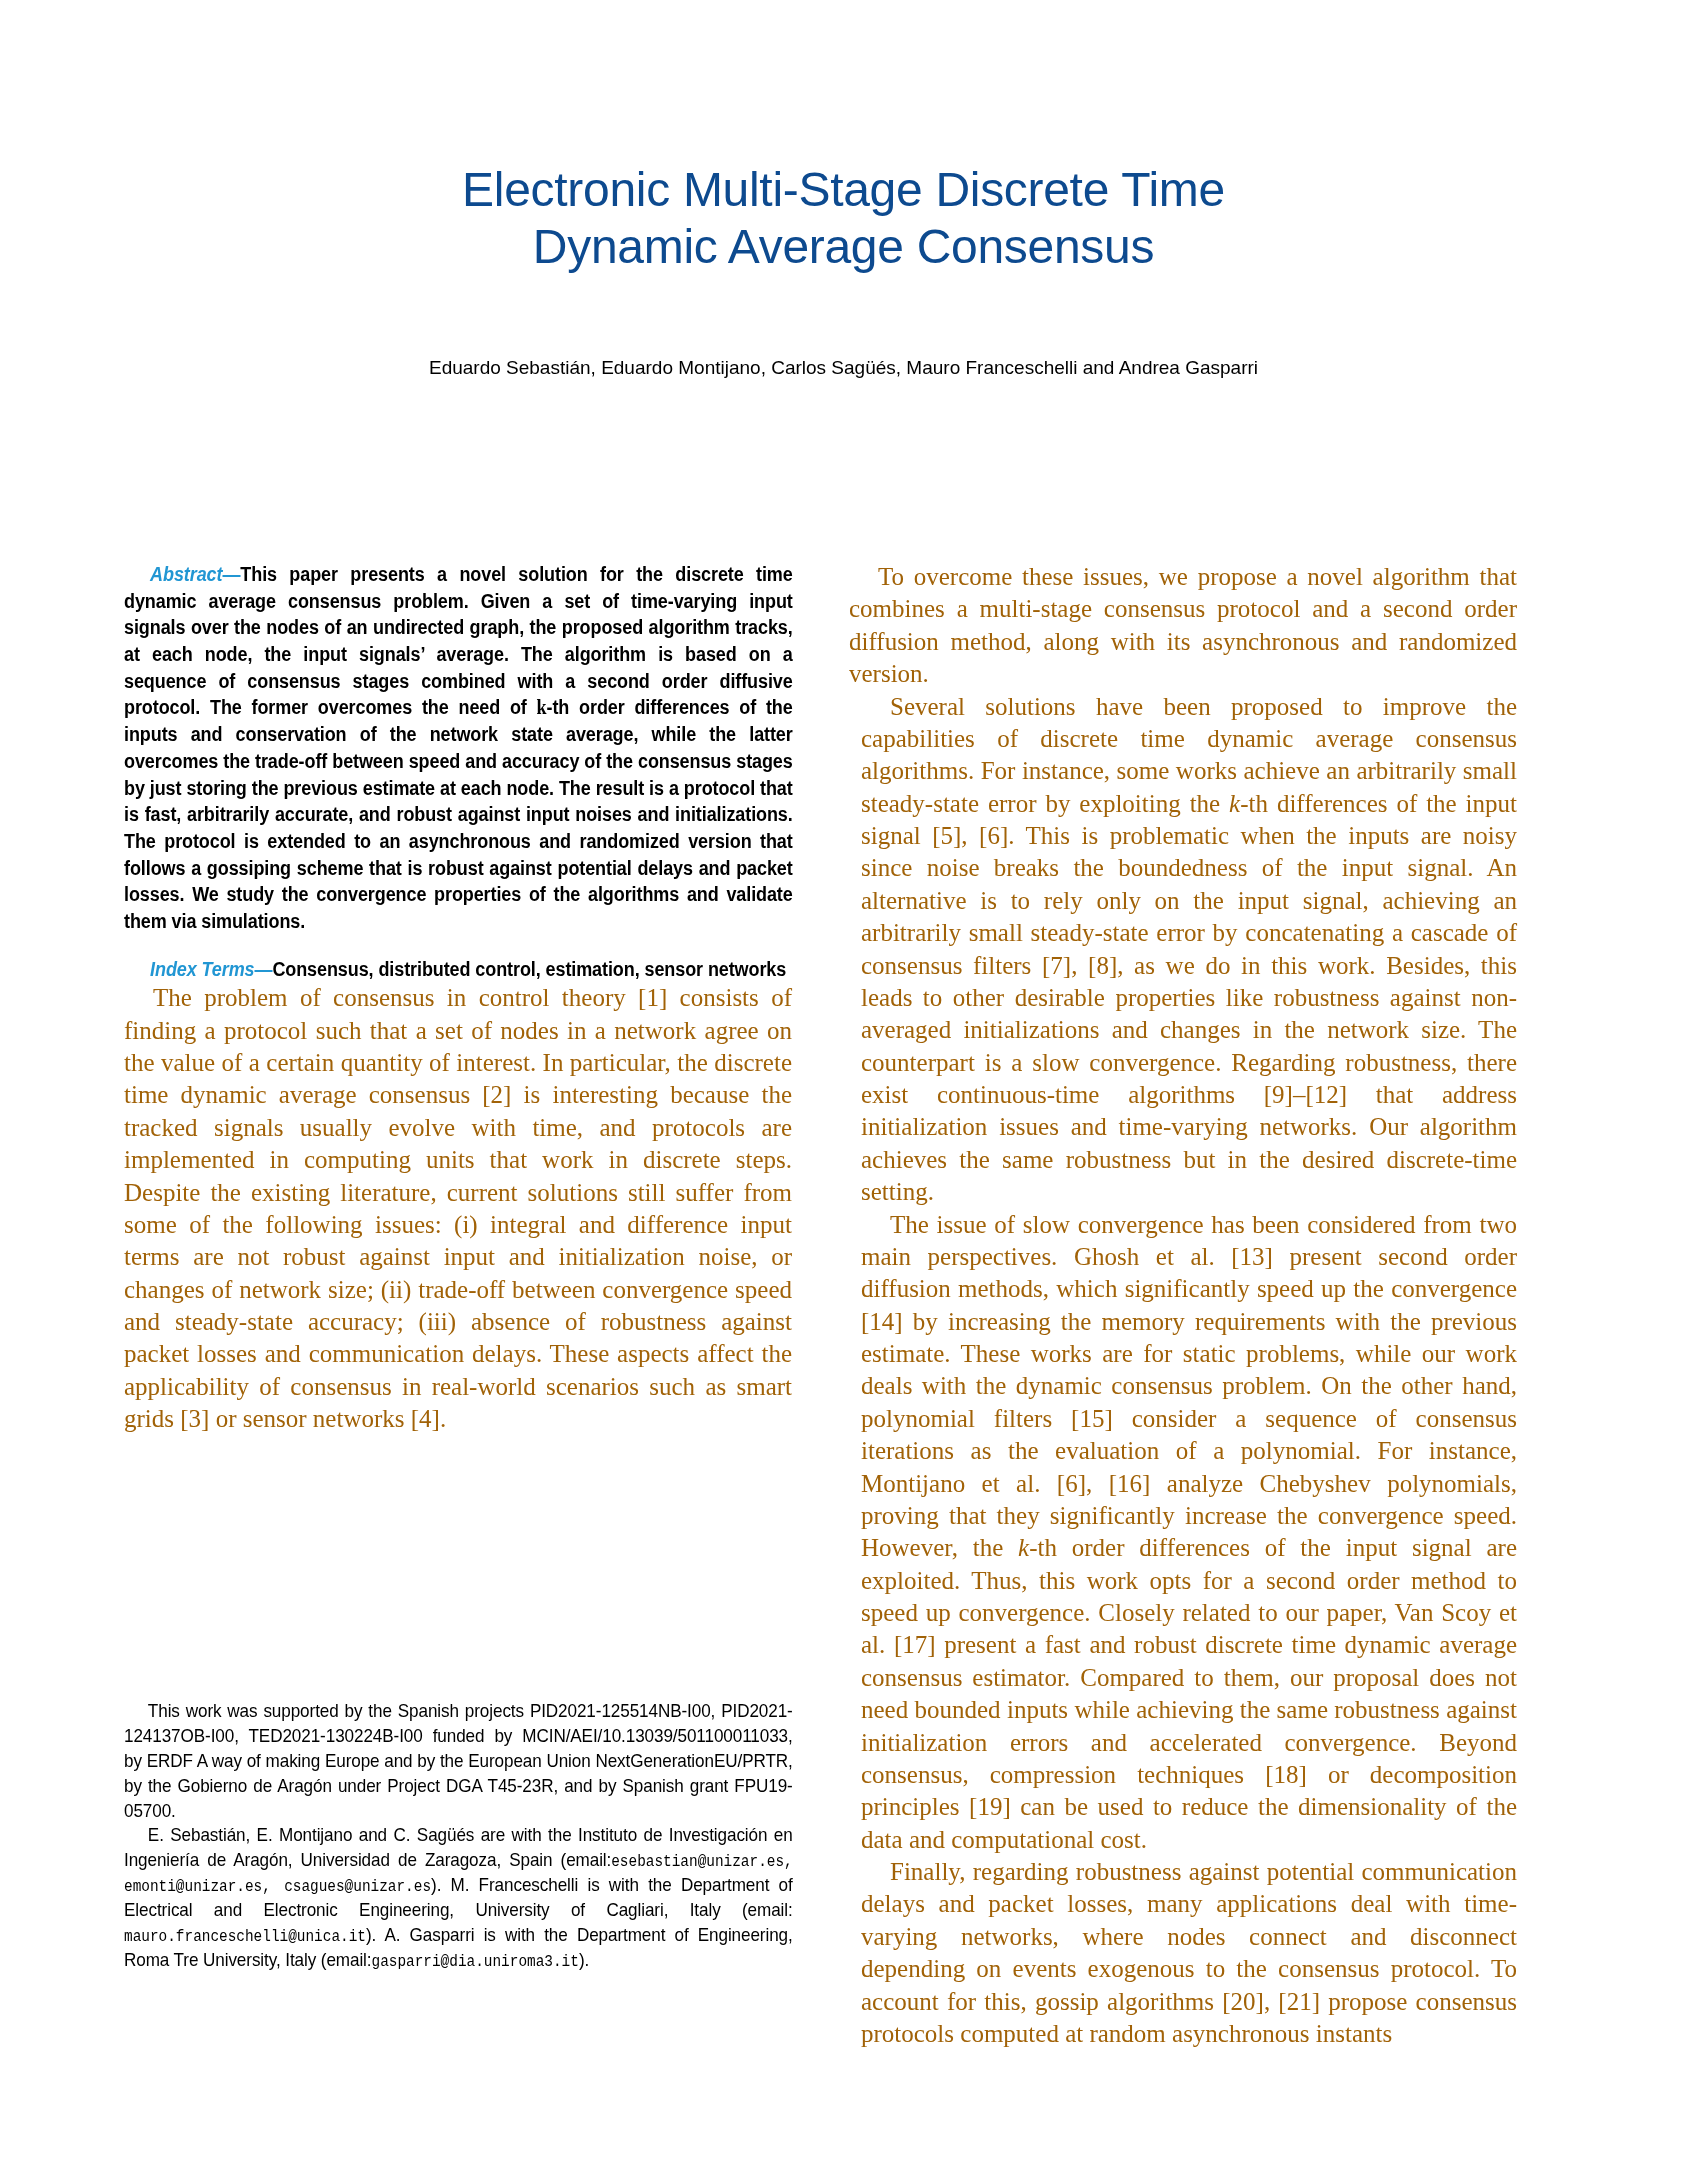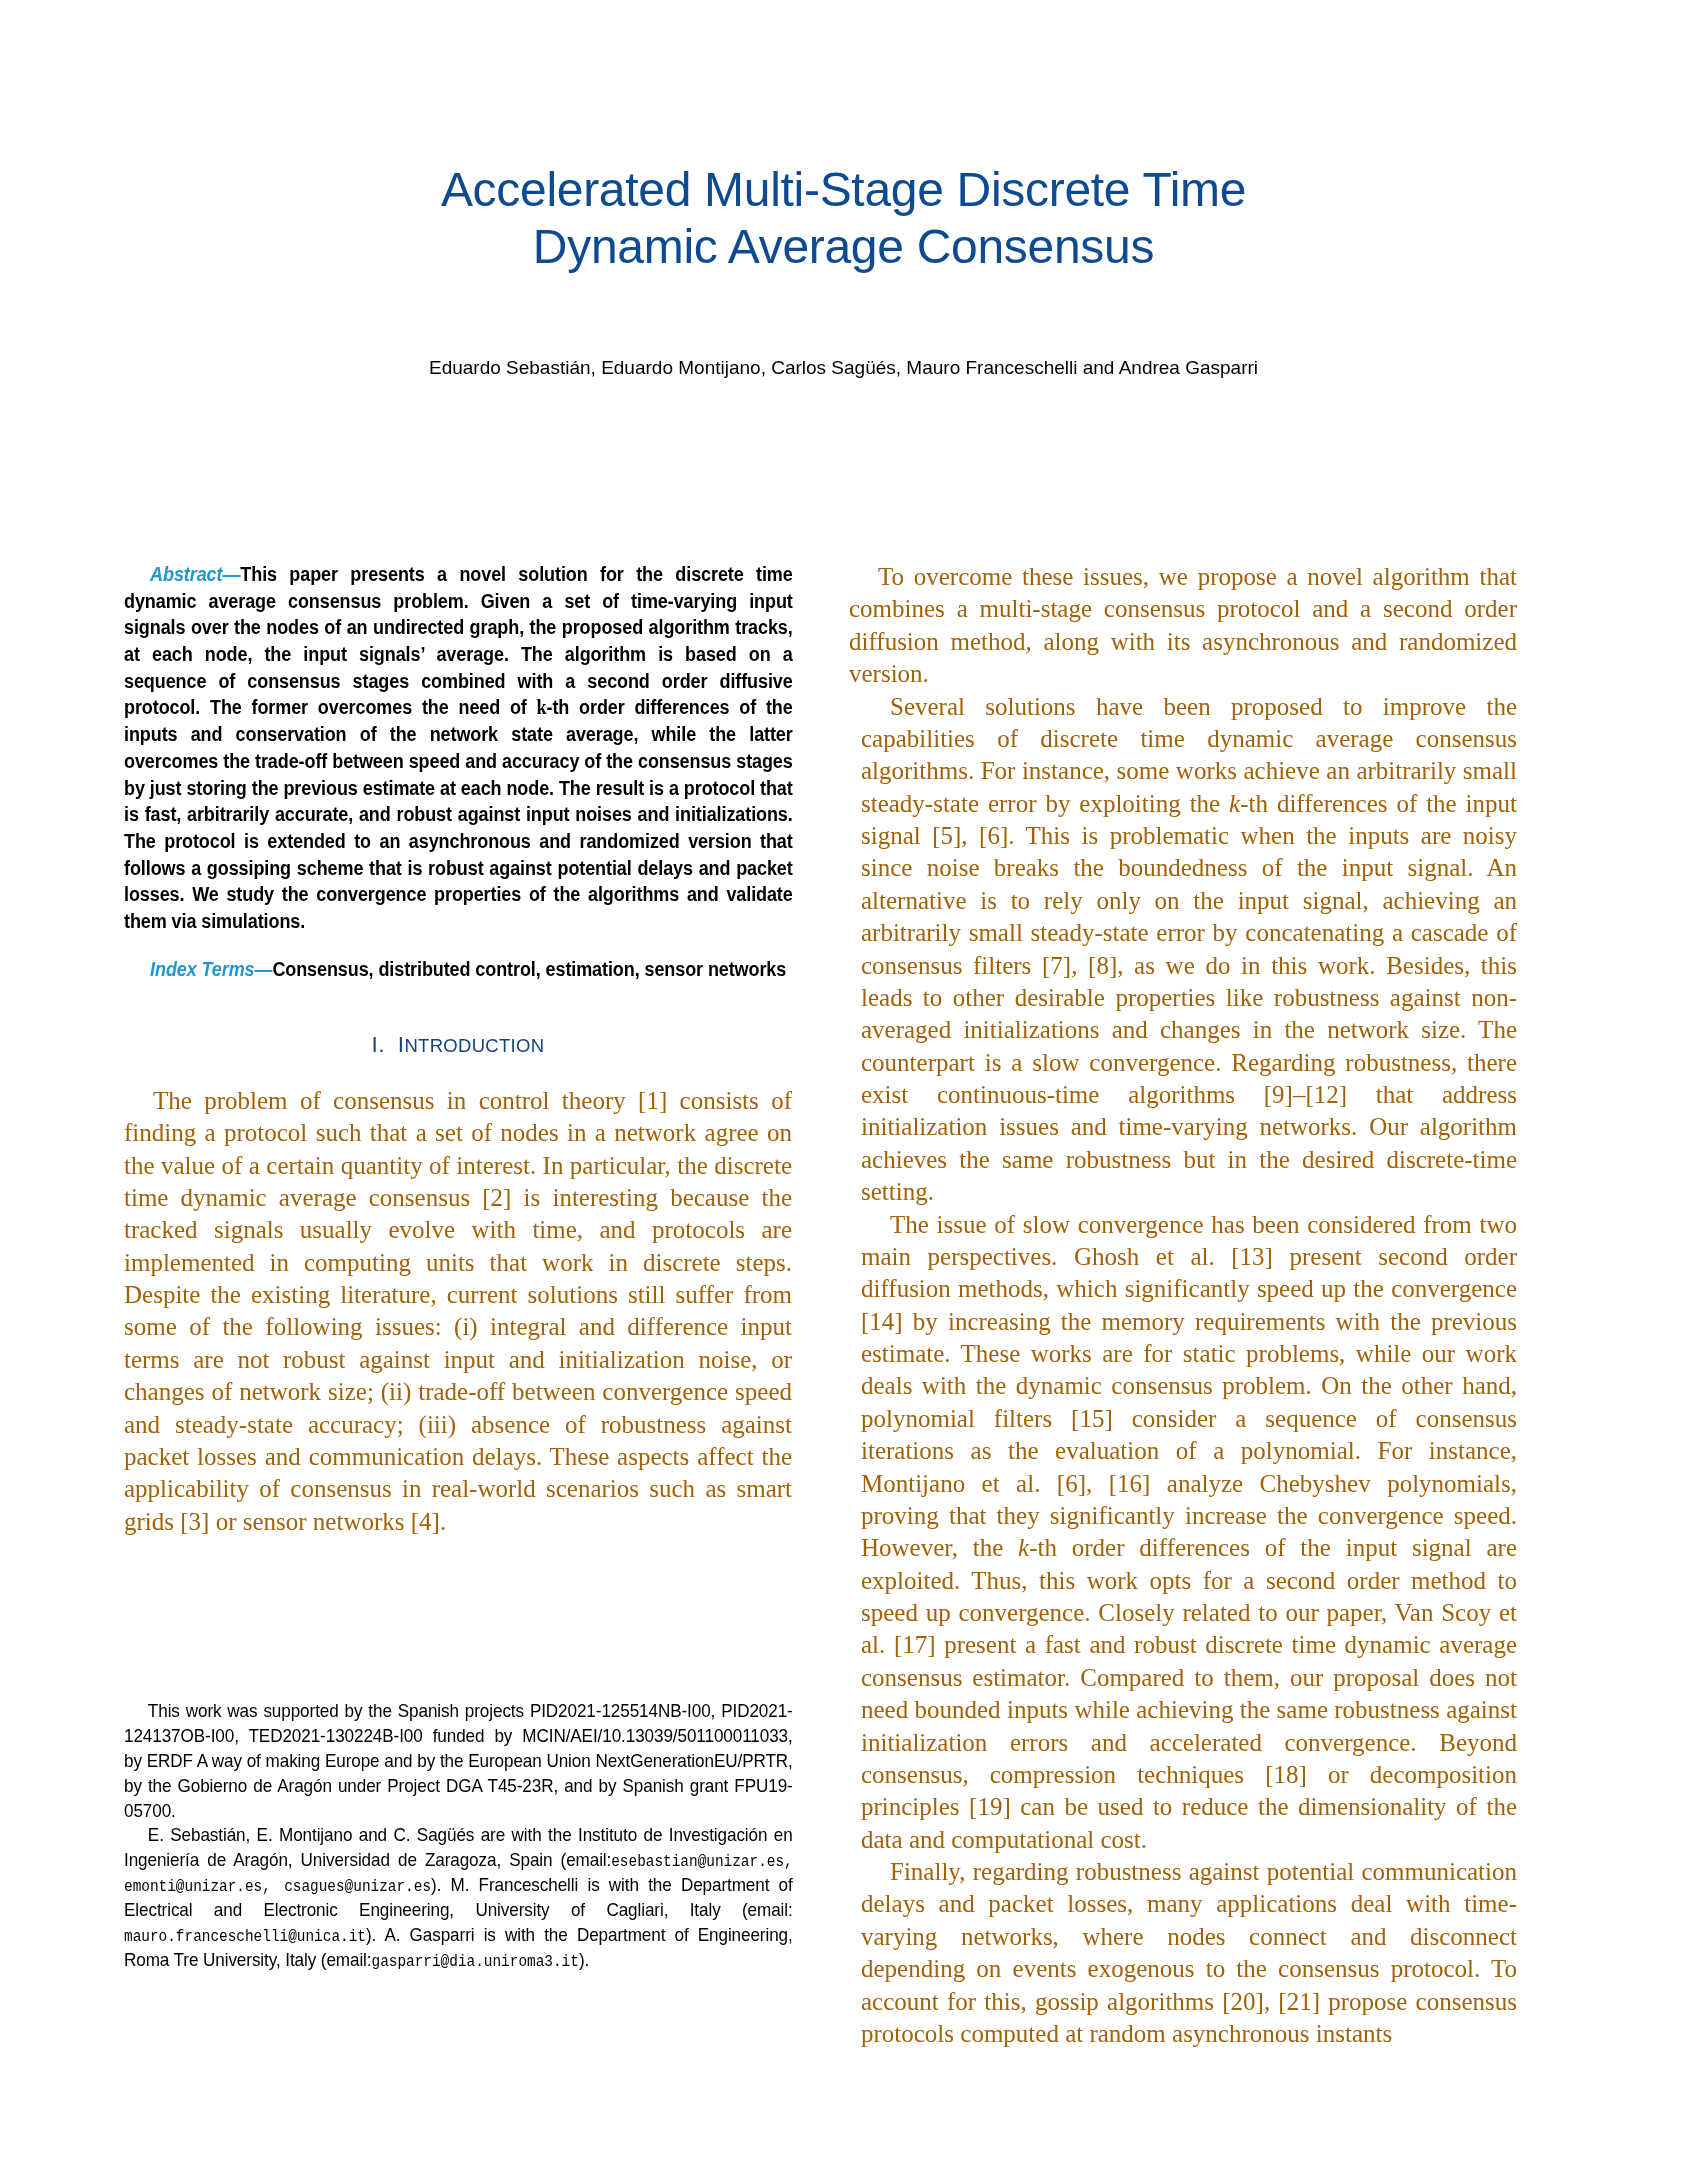--- a/index.html
+++ b/index.html
@@ -144,36 +144,33 @@
     letter-spacing: 0px;
   }
 </style>
 </head>
 <body>
 
 <div class="page">
 
   <div class="title-block">
     <h1 class="paper-title">
-      <span class="tline">Accelerated Multi-Stage Discrete Time</span>
+      <span class="tline">Electronic Multi-Stage Discrete Time</span>
       <span class="tline">Dynamic Average Consensus</span>
     </h1>
   </div>
 
   <div class="authors">Eduardo Sebastián, Eduardo Montijano, Carlos Sagüés, Mauro Franceschelli and Andrea Gasparri</div>
 
   <div class="col col-left">
 
     <p class="abstract"><span class="lbl-abstract">Abstract</span><span class="emdash-blue">—</span><span>This paper presents a novel solution for the discrete time dynamic average consensus problem. Given a set of time-varying input signals over the nodes of an undirected graph, the proposed algorithm tracks, at each node, the input signals’ average. The algorithm is based on a sequence of consensus stages combined with a second order diffusive protocol. The former overcomes the need of </span><span class="kvar">k</span><span>-th order differences of the inputs and conservation of the network state average, while the latter overcomes the trade-off between speed and accuracy of the consensus stages by just storing the previous estimate at each node. The result is a protocol that is fast, arbitrarily accurate, and robust against input noises and initializations. The protocol is extended to an asynchronous and randomized version that follows a gossiping scheme that is robust against potential delays and packet losses. We study the convergence properties of the algorithms and validate them via simulations.</span></p>
 
     <p class="indexterms"><span class="lbl-index">Index Terms</span><span class="emdash-blue">—</span><span>Consensus, distributed control, estimation, sensor networks</span></p>
 
-    <div class="sec-head-wrap">
-      <div class="sec-head"><span>I.</span>&nbsp; <span>I</span><span class="smallcap">NTRODUCTION</span></div>
-    </div>
 
     <p class="body">The problem of consensus in control theory [1] consists of finding a protocol such that a set of nodes in a network agree on the value of a certain quantity of interest. In particular, the discrete time dynamic average consensus [2] is interesting because the tracked signals usually evolve with time, and protocols are implemented in computing units that work in discrete steps. Despite the existing literature, current solutions still suffer from some of the following issues: (i) integral and difference input terms are not robust against input and initialization noise, or changes of network size; (ii) trade-off between convergence speed and steady-state accuracy; (iii) absence of robustness against packet losses and communication delays. These aspects affect the applicability of consensus in real-world scenarios such as smart grids [3] or sensor networks [4].</p>
   </div>
 
   <div class="footnote">
     <p>This work was supported by the Spanish projects PID2021-125514NB-I00, PID2021-124137OB-I00, TED2021-130224B-I00 funded by MCIN/AEI/10.13039/501100011033, by ERDF A way of making Europe and by the European Union NextGenerationEU/PRTR, by the Gobierno de Aragón under Project DGA T45-23R, and by Spanish grant FPU19-05700.</p>
     <p><span>E. Sebastián, E. Montijano and C. Sagüés are with the Instituto de Investigación en Ingeniería de Aragón, Universidad de Zaragoza, Spain (email:</span><span class="mono">esebastian@unizar.es, emonti@unizar.es, csagues@unizar.es</span><span>). M. Franceschelli is with the Department of Electrical and Electronic Engineering, University of Cagliari, Italy (email: </span><span class="mono">mauro.franceschelli@unica.it</span><span>). A. Gasparri is with the Department of Engineering, Roma Tre University, Italy (email:</span><span class="mono">gasparri@dia.uniroma3.it</span><span>).</span></p>
   </div>
 
   <div class="col col-right">

